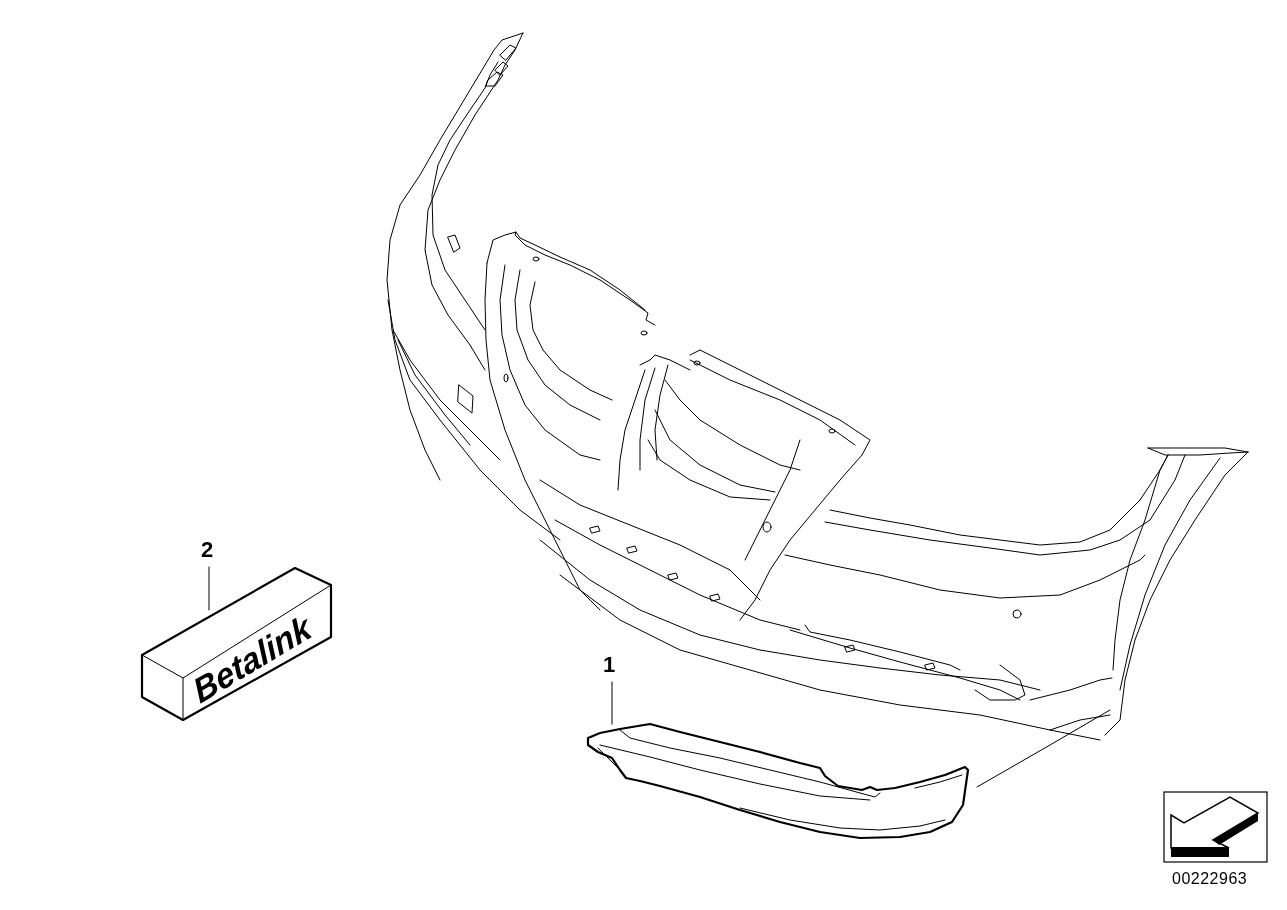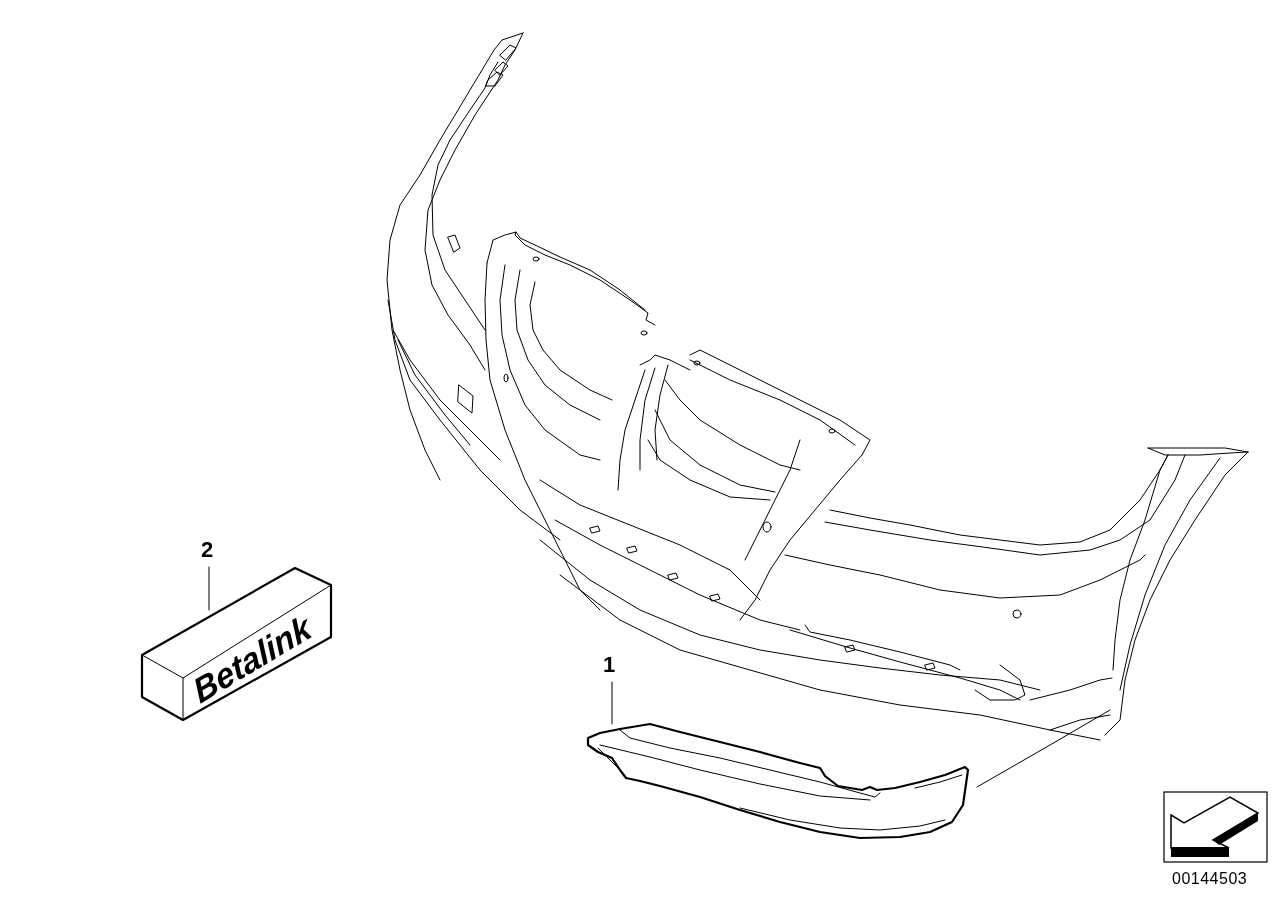--- a/index.html
+++ b/index.html
@@ -113,13 +113,13 @@
   <g>
     <rect x="1164" y="792" width="103" height="70" fill="#fff" stroke="#000" stroke-width="1.2"></rect>
     <path d="M1171,815 L1184,823 L1230,797 L1258,813 L1213,840 L1229,848 L1171,848 Z" fill="#fff" stroke="#000" stroke-width="1.5"></path>
     <path d="M1258,813 L1258,821 L1219,845 L1213,840 Z" fill="#000"></path>
     <rect x="1171" y="847" width="58" height="10" fill="#000"></rect>
   </g>
 </svg>
 
 <div class="callout" style="left:603px; top:652px;">1</div>
 <div class="callout" style="left:201px; top:537px;">2</div>
-<div class="doc-number">00144503</div>
+<div class="doc-number">00222963</div>
 
 </body></html>

